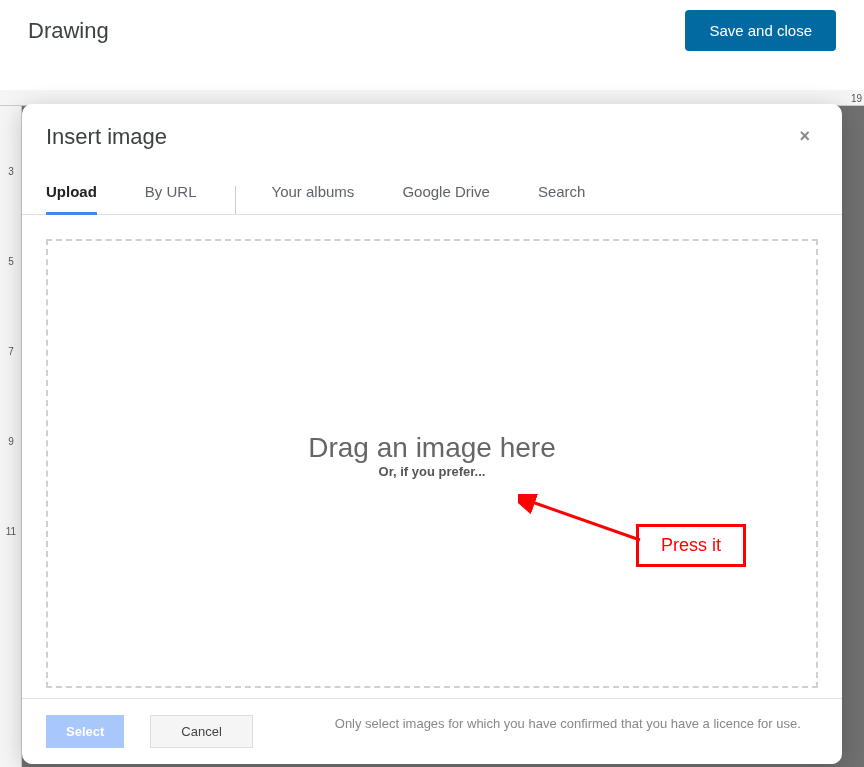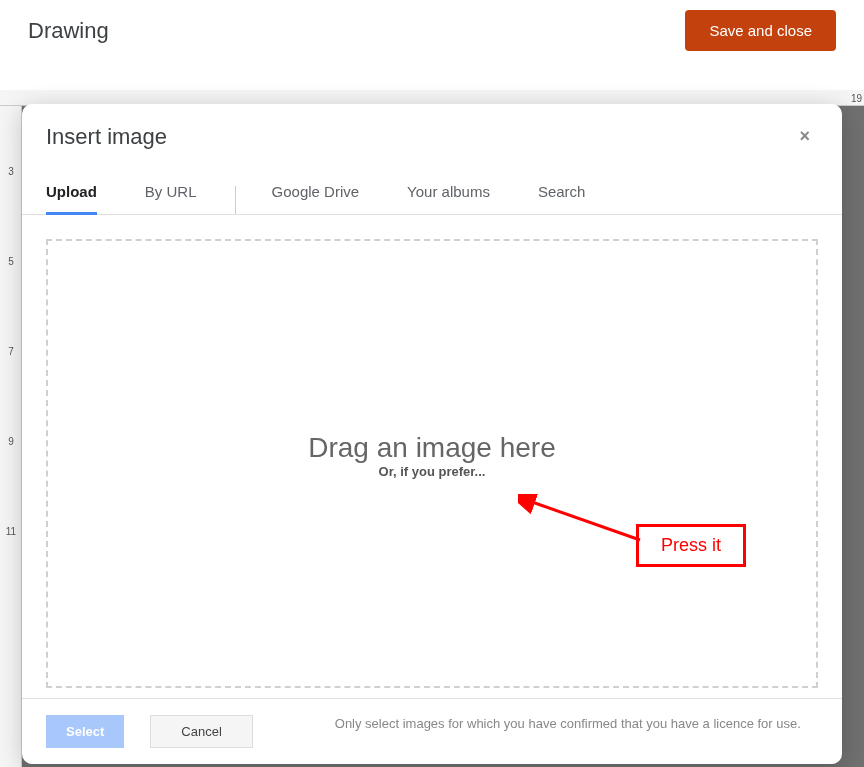--- a/index.html
+++ b/index.html
@@ -21,21 +21,21 @@
       align-items: center;
       padding: 10px 28px;
       background: #fff;
     }
     .drawing-title {
       font-size: 22px;
       color: #3c4043;
       font-weight: 400;
     }
     .save-close-btn {
-      background: #c2410c;
+      background: #0369a1;
       color: #fff;
       border: none;
       border-radius: 4px;
       padding: 12px 24px;
       font-size: 15px;
       font-weight: 500;
       cursor: pointer;
       text-align: right;
     }
     .middle-bg {
@@ -244,22 +244,22 @@
 <div class="modal">
   <div class="modal-header">
     <div class="modal-title">Insert image</div>
     <div class="close-x">×</div>
   </div>
 
   <div class="tabs">
     <div class="tab active">Upload</div>
     <div class="tab">By URL</div>
     <div class="tab-separator"></div>
+    <div class="tab">Your albums</div>
     <div class="tab">Google Drive</div>
-    <div class="tab">Your albums</div>
     <div class="tab" style="margin-right:0">Search</div>
   </div>
 
   <div class="drop-area">
     <div class="drag-text">Drag an image here</div>
     <div class="or-text">Or, if you prefer...</div>
   </div>
 
   <div class="footer">
     <button class="select-btn">Select</button>

